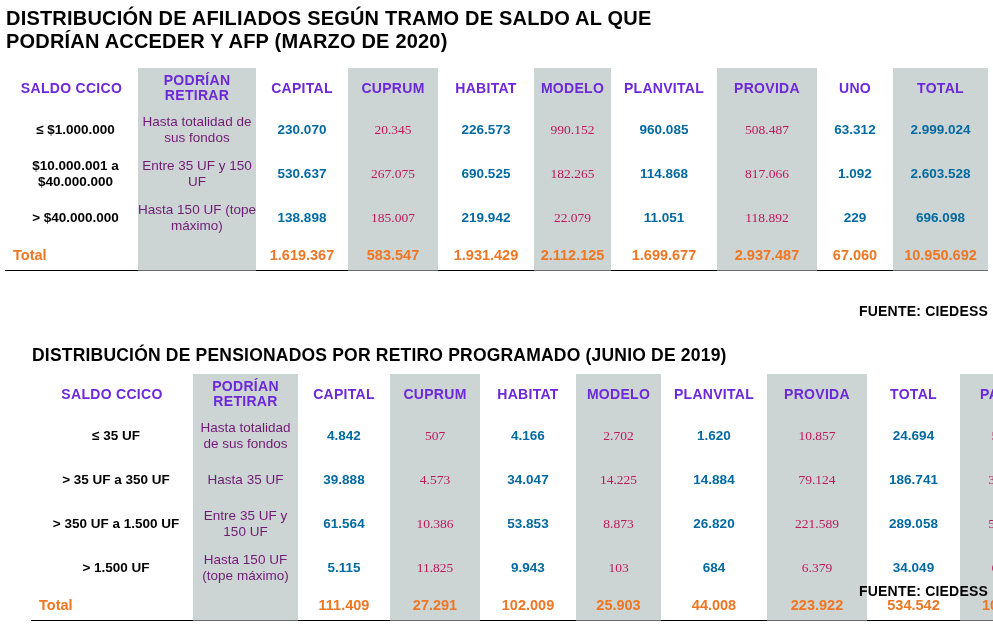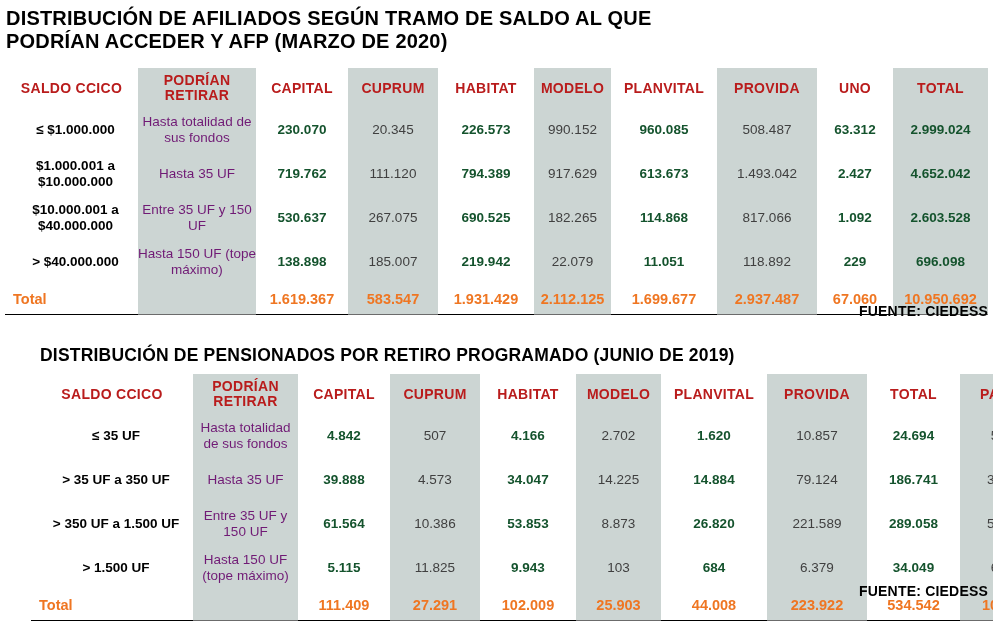--- a/index.html
+++ b/index.html
@@ -30,21 +30,20 @@
     font-size: 20px;
     line-height: 23px;
   }
   #title-2 {
     position: absolute;
     left: 32px;
     top: 344px;
     width: 860px;
     font-size: 17.5px;
     line-height: 22px;
-    margin-left: 8px;
   }
 
   
   .table-block { position: absolute; }
   #table-block-1 { left: 5px;  top: 68px;  width: 983px; }
   #table-block-2 { left: 31px; top: 374px; width: 957px; }
 
   table.data-table {
     border-collapse: collapse;
     width: 100%;
@@ -62,35 +61,35 @@
 
   
   .rule-top {
     border-top: 2.5px solid #000;
   }
 
   
   tr.header-row td {
     font-weight: bold;
     font-size: 14px;
-    color: #b91c1c;
+    color: #6d28d9;
     line-height: 15px;
     letter-spacing: 0.3px;
     height: 40px;
   }
   
   td.shade { background: #ccd5d3; }
 
   
   tr.body-row td {
     height: 44px;
     line-height: 16px;
   }
-  tr.body-row td.num-bold { font-weight: bold; color: #14532d; }
-  tr.body-row td.num-plain { font-weight: normal; color: #404040; }
+  tr.body-row td.num-bold { font-weight: bold; color: #0369a1; }
+  tr.body-row td.num-plain { font-weight: normal; color: #be185d; font-family: Liberation Serif, serif; }
 
   
   td.col-saldo {
     text-align: left;
     padding-left: 8px !important;
     font-weight: bold;
     font-size: 14px;
     line-height: 16px;
   }
   
@@ -170,32 +169,20 @@
         <td class="num-bold sep-dark">230.070</td>
         <td class="num-plain sep-grey shade">20.345</td>
         <td class="num-bold sep-dark">226.573</td>
         <td class="num-plain sep-grey shade">990.152</td>
         <td class="num-bold sep-dark">960.085</td>
         <td class="num-plain sep-grey shade">508.487</td>
         <td class="num-bold sep-dark">63.312</td>
         <td class="num-bold sep-grey shade">2.999.024</td>
       </tr>
 
-      <tr class="body-row">
-        <td class="col-saldo sep-dark">$1.000.001 a $10.000.000</td>
-        <td class="col-retirar sep-grey shade">Hasta 35 UF</td>
-        <td class="num-bold sep-dark">719.762</td>
-        <td class="num-plain sep-grey shade">111.120</td>
-        <td class="num-bold sep-dark">794.389</td>
-        <td class="num-plain sep-grey shade">917.629</td>
-        <td class="num-bold sep-dark">613.673</td>
-        <td class="num-plain sep-grey shade">1.493.042</td>
-        <td class="num-bold sep-dark">2.427</td>
-        <td class="num-bold sep-grey shade">4.652.042</td>
-      </tr>
 
       <tr class="body-row">
         <td class="col-saldo sep-dark">$10.000.001 a $40.000.000</td>
         <td class="col-retirar sep-grey shade">Entre 35 UF y 150 UF</td>
         <td class="num-bold sep-dark">530.637</td>
         <td class="num-plain sep-grey shade">267.075</td>
         <td class="num-bold sep-dark">690.525</td>
         <td class="num-plain sep-grey shade">182.265</td>
         <td class="num-bold sep-dark">114.868</td>
         <td class="num-plain sep-grey shade">817.066</td>

